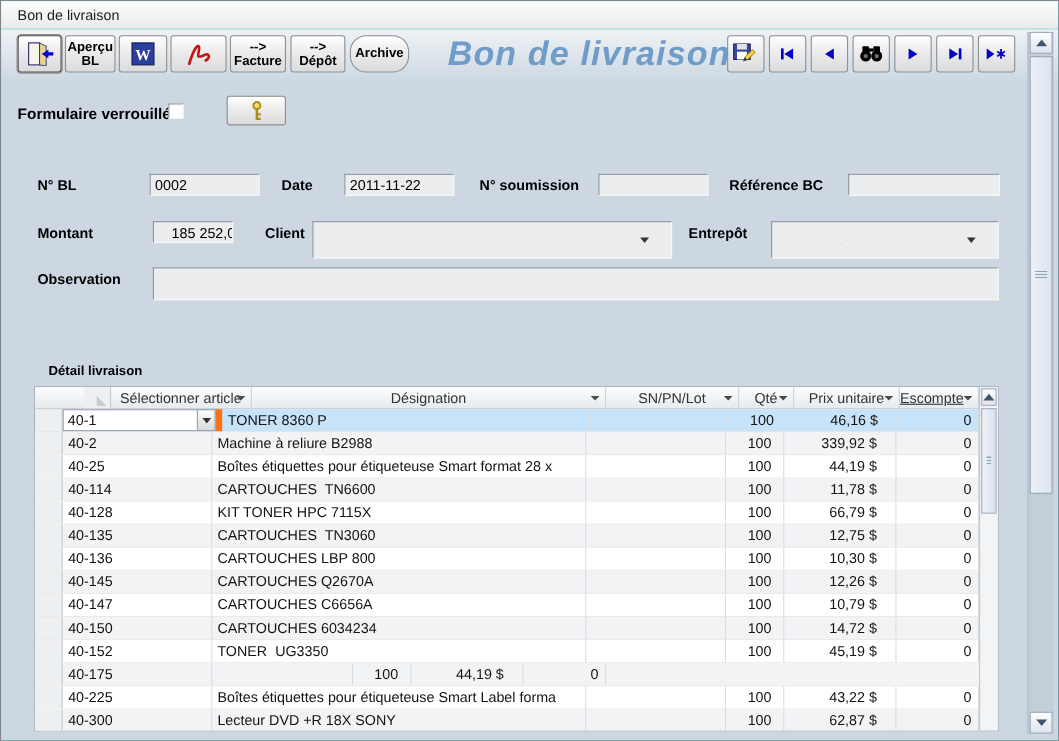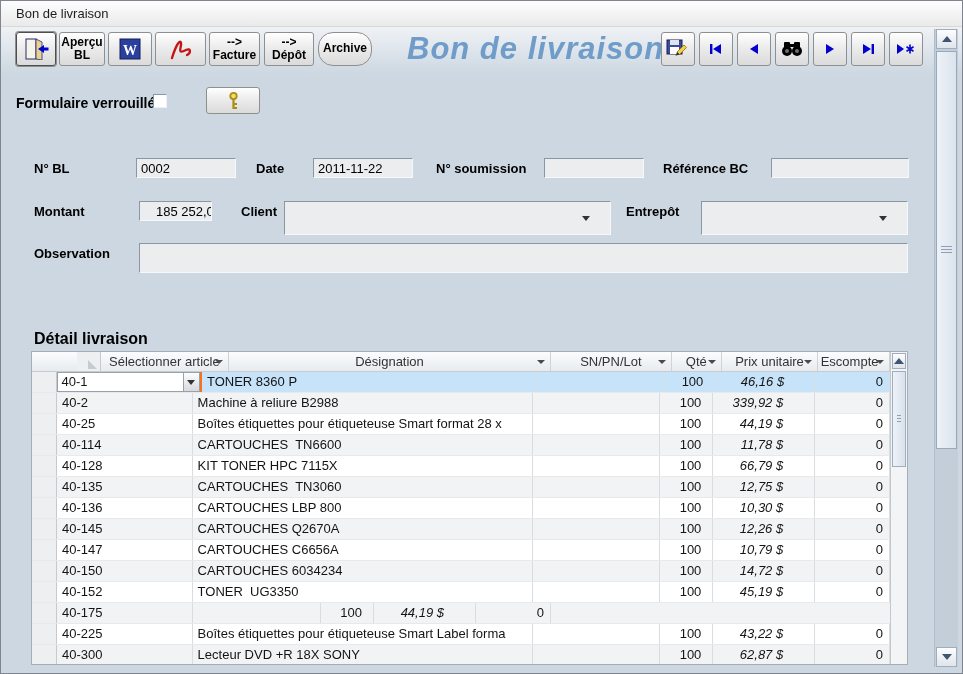--- a/index.html
+++ b/index.html
@@ -76,26 +76,26 @@
   .trow.alt { background: #f2f3f5; }
   .trow.sel { background: #c7e3fa; }
   .tcell { border-right: 1px solid #dadde0; padding: 0 5px; line-height: 20px; overflow: hidden; white-space: pre; }
   .c-sel  { width: 25px;  background: #edeff1; border-right: 1px solid #c6cace; padding:0; }
   .c-art  { width: 136px; }
   .c-des  { width: 341px; }
   .c-sn   { width: 128px; }
   .c-qte  { width: 53px; }
   .c-prix { width: 102px; }
   .c-esc  { width: 75px; }
-  .hcell.c-esc { justify-content: center; padding-left: 5px; padding-right: 13px; }
+  .hcell.c-esc { justify-content: flex-end; padding-left: 5px; padding-right: 13px; text-decoration: underline; }
   .num { text-align: right; }
   .c-qte.num { padding-right: 11px; }
-  .c-prix.num { padding-right: 31px; font-style: italic; }
+  .c-prix.num { padding-right: 17px; }
   .c-esc.num { padding-right: 6px; }
-  .cellcombo { display: flex; width: 148px; border-right: 2px solid #f97316; }
+  .cellcombo { display: flex; width: 148px; border-right: 6px solid #f97316; }
   .cc-val { flex: 1; background: #fff; border: 1px solid #98a1aa; border-right: none; padding: 0 4px; line-height: 18px; overflow: hidden; white-space: pre; }
   .cc-btn { width: 17px; background: linear-gradient(#fdfdfe, #d6dade); border: 1px solid #98a1aa; display: flex; align-items: center; justify-content: center; }
   
   .tsb { width: 17px; background: #f3f4f6; border-left: 1px solid #c3c8cd; position: relative; }
   .sb-btn {
     position: absolute; left: 1px; right: 1px; height: 16px;
     background: linear-gradient(#fdfdfe, #dfe5ec); border: 1px solid #9fadbd;
     display: flex; align-items: center; justify-content: center;
   }
   .tsb .up { top: 1px; }
@@ -241,21 +241,21 @@
     </div>
     <div class="lbl" style="left:625px; top:177px;">Entrepôt</div>
     <div class="field combo" style="left:700px; top:174px; width:207px;">
       <span class="val">Entrepôt 1</span>
       <span class="ddb"><span class="tri-down"></span></span>
     </div>
 
     <div class="lbl" style="left:33px; top:219px;">Observation</div>
     <div class="field" style="left:138px; top:216px; width:769px; height:30px;"></div>
 
-    <div class="lbl" style="left:33px; top:303px; font-size:16px;">Détail livraison</div>
+    <div class="lbl" style="left:43px; top:303px; font-size:12px;">Détail livraison</div>
   </div>
 
   <div class="table">
     <div class="grid">
       <div class="hrow">
         <div class="hcell c-sel">
             <span class="corner-tri"></span>
           </div>
         <div class="hcell c-art">
             <span>Sélectionner article</span>

